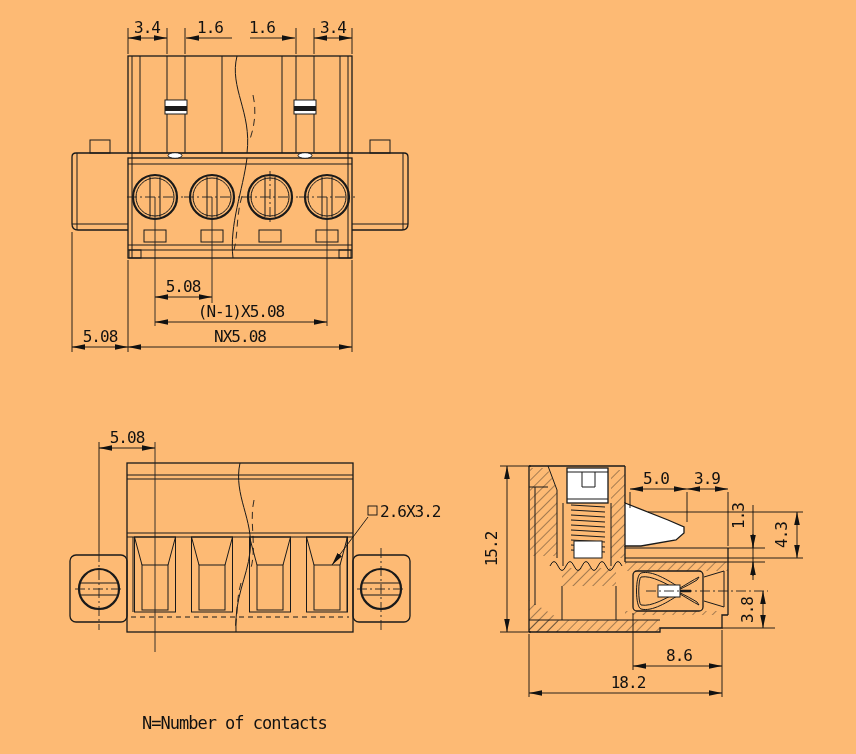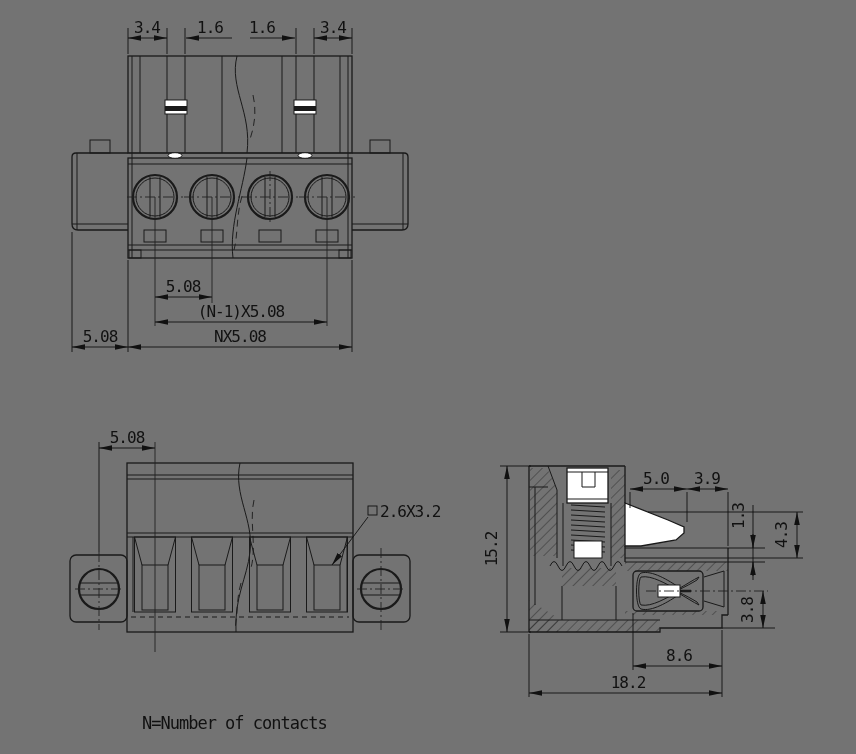--- a/index.html
+++ b/index.html
@@ -1,16 +1,16 @@
 <!DOCTYPE html>
 <html><head>
 <meta charset="utf-8">
 <style>
   html,body{margin:0;padding:0;background:#ffffff;}
-  .stage{position:relative;width:856px;height:754px;background:#737373;overflow:hidden;
+  .stage{position:relative;width:856px;height:754px;background:#fdba74;overflow:hidden;
          font-family:"DejaVu Sans Mono","Liberation Mono",monospace;}
   svg{position:absolute;left:0;top:0;}
   svg text{font-family:"DejaVu Sans Mono","Liberation Mono",monospace;
            font-size:16px;fill:#111;letter-spacing:-1px;}
   svg text.rot{letter-spacing:-1px;}
   .ol{stroke:#1a1a1a;stroke-width:1.3;fill:none;}
   .ol2{stroke:#1a1a1a;stroke-width:1;fill:none;}
   .bold{stroke:#1a1a1a;stroke-width:2.2;fill:none;}
   .thin{stroke:#222;stroke-width:0.9;fill:none;}
   .cl{stroke:#222;stroke-width:0.9;fill:none;stroke-dasharray:10 3 2 3;}

